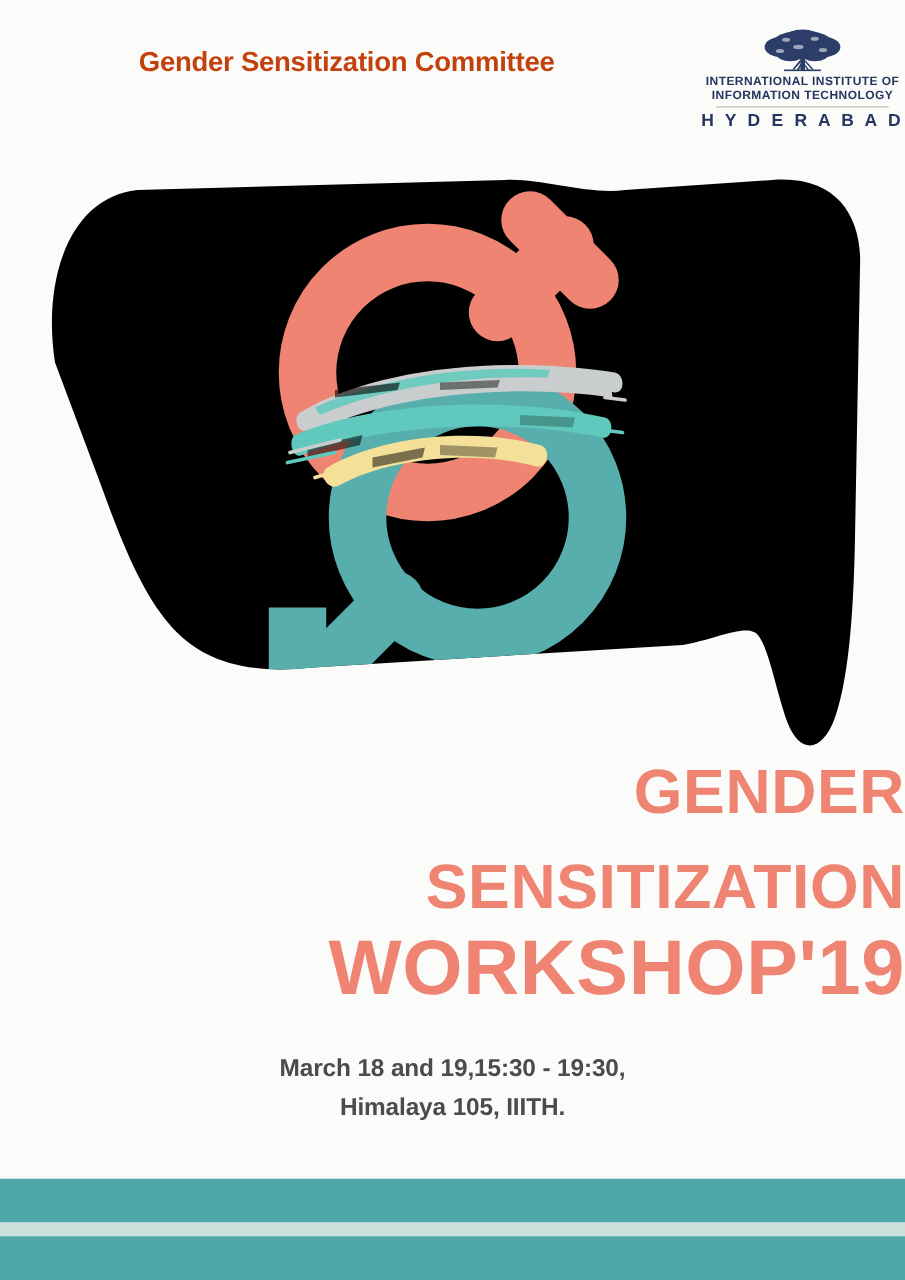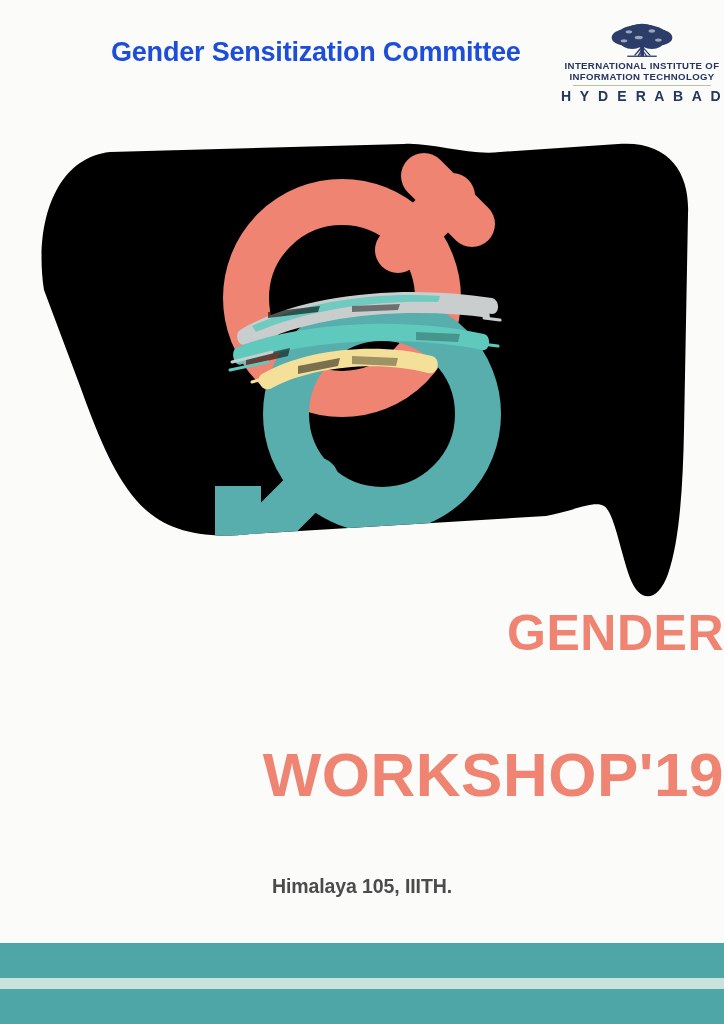--- a/index.html
+++ b/index.html
@@ -13,24 +13,24 @@
     position:relative;
     width:724px; height:1024px;
     background:#fbfbfa;
     overflow:hidden;
   }
 
   
   .header-title {
     position:absolute;
     left:111px; top:37px;
-    font-size:27px;
+    font-size:22px;
     font-weight:bold;
     letter-spacing:-0.2px;
-    color:#1d4ed8;
+    color:#c2410c;
     white-space:nowrap;
   }
 
   .logo {
     position:absolute;
     left:569px; top:22px;
     width:146px; height:82px;
     display:flex; flex-direction:column;
     align-items:center; justify-content:flex-start;
   }
@@ -221,21 +221,23 @@
           <path d="M 230 240 L 268 232" stroke="#5fc9bd" stroke-width="3" stroke-linecap="round"></path>
           <path d="M 252 252 L 286 242" stroke="#f5e09a" stroke-width="3" stroke-linecap="round"></path>
           <path d="M 484 188 L 500 190" stroke="#c9cdcd" stroke-width="3" stroke-linecap="round"></path>
           <path d="M 482 214 L 498 216" stroke="#5fc9bd" stroke-width="3" stroke-linecap="round"></path>
         </g>
       </g>
     </svg>
   </div>
 
   <div class="headline headline-1">GENDER</div>
+  <div class="headline headline-2">SENSITIZATION</div>
   <div class="headline headline-3">WORKSHOP'19</div>
 
+  <div class="details details-1">March 18 and 19,15:30 - 19:30,</div>
   <div class="details details-2">Himalaya 105, IIITH.</div>
 
   <div class="band-teal band-a"></div>
   <div class="band-mint"></div>
   <div class="band-teal band-b"></div>
 
 </div>
 
 </body></html>

